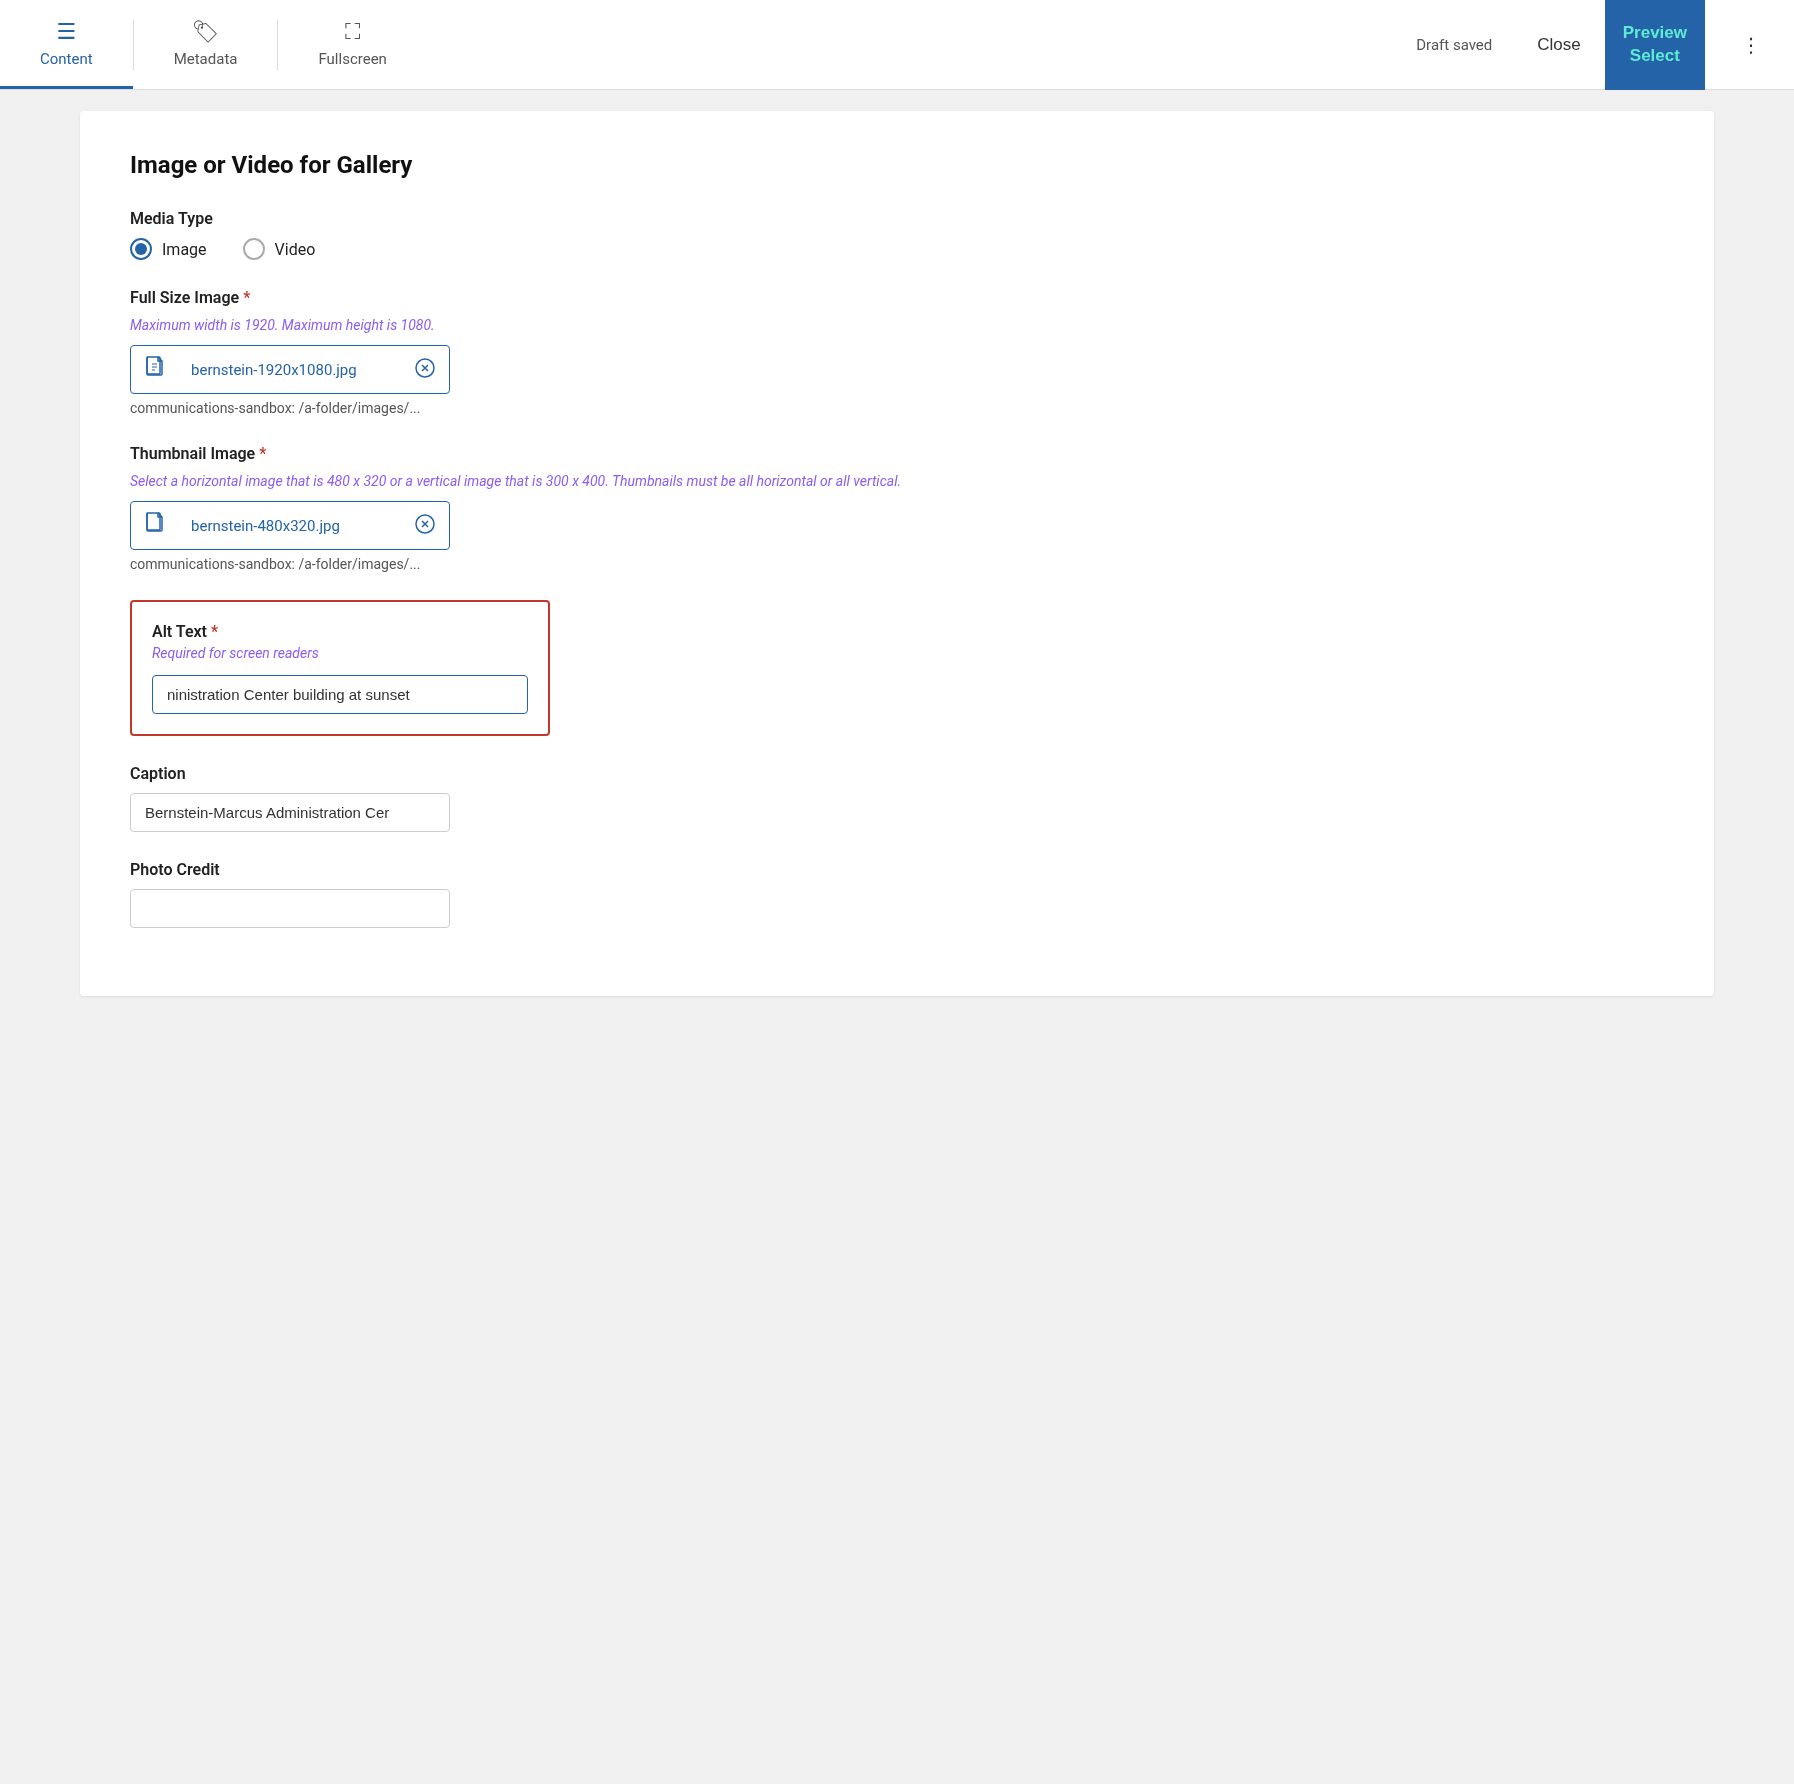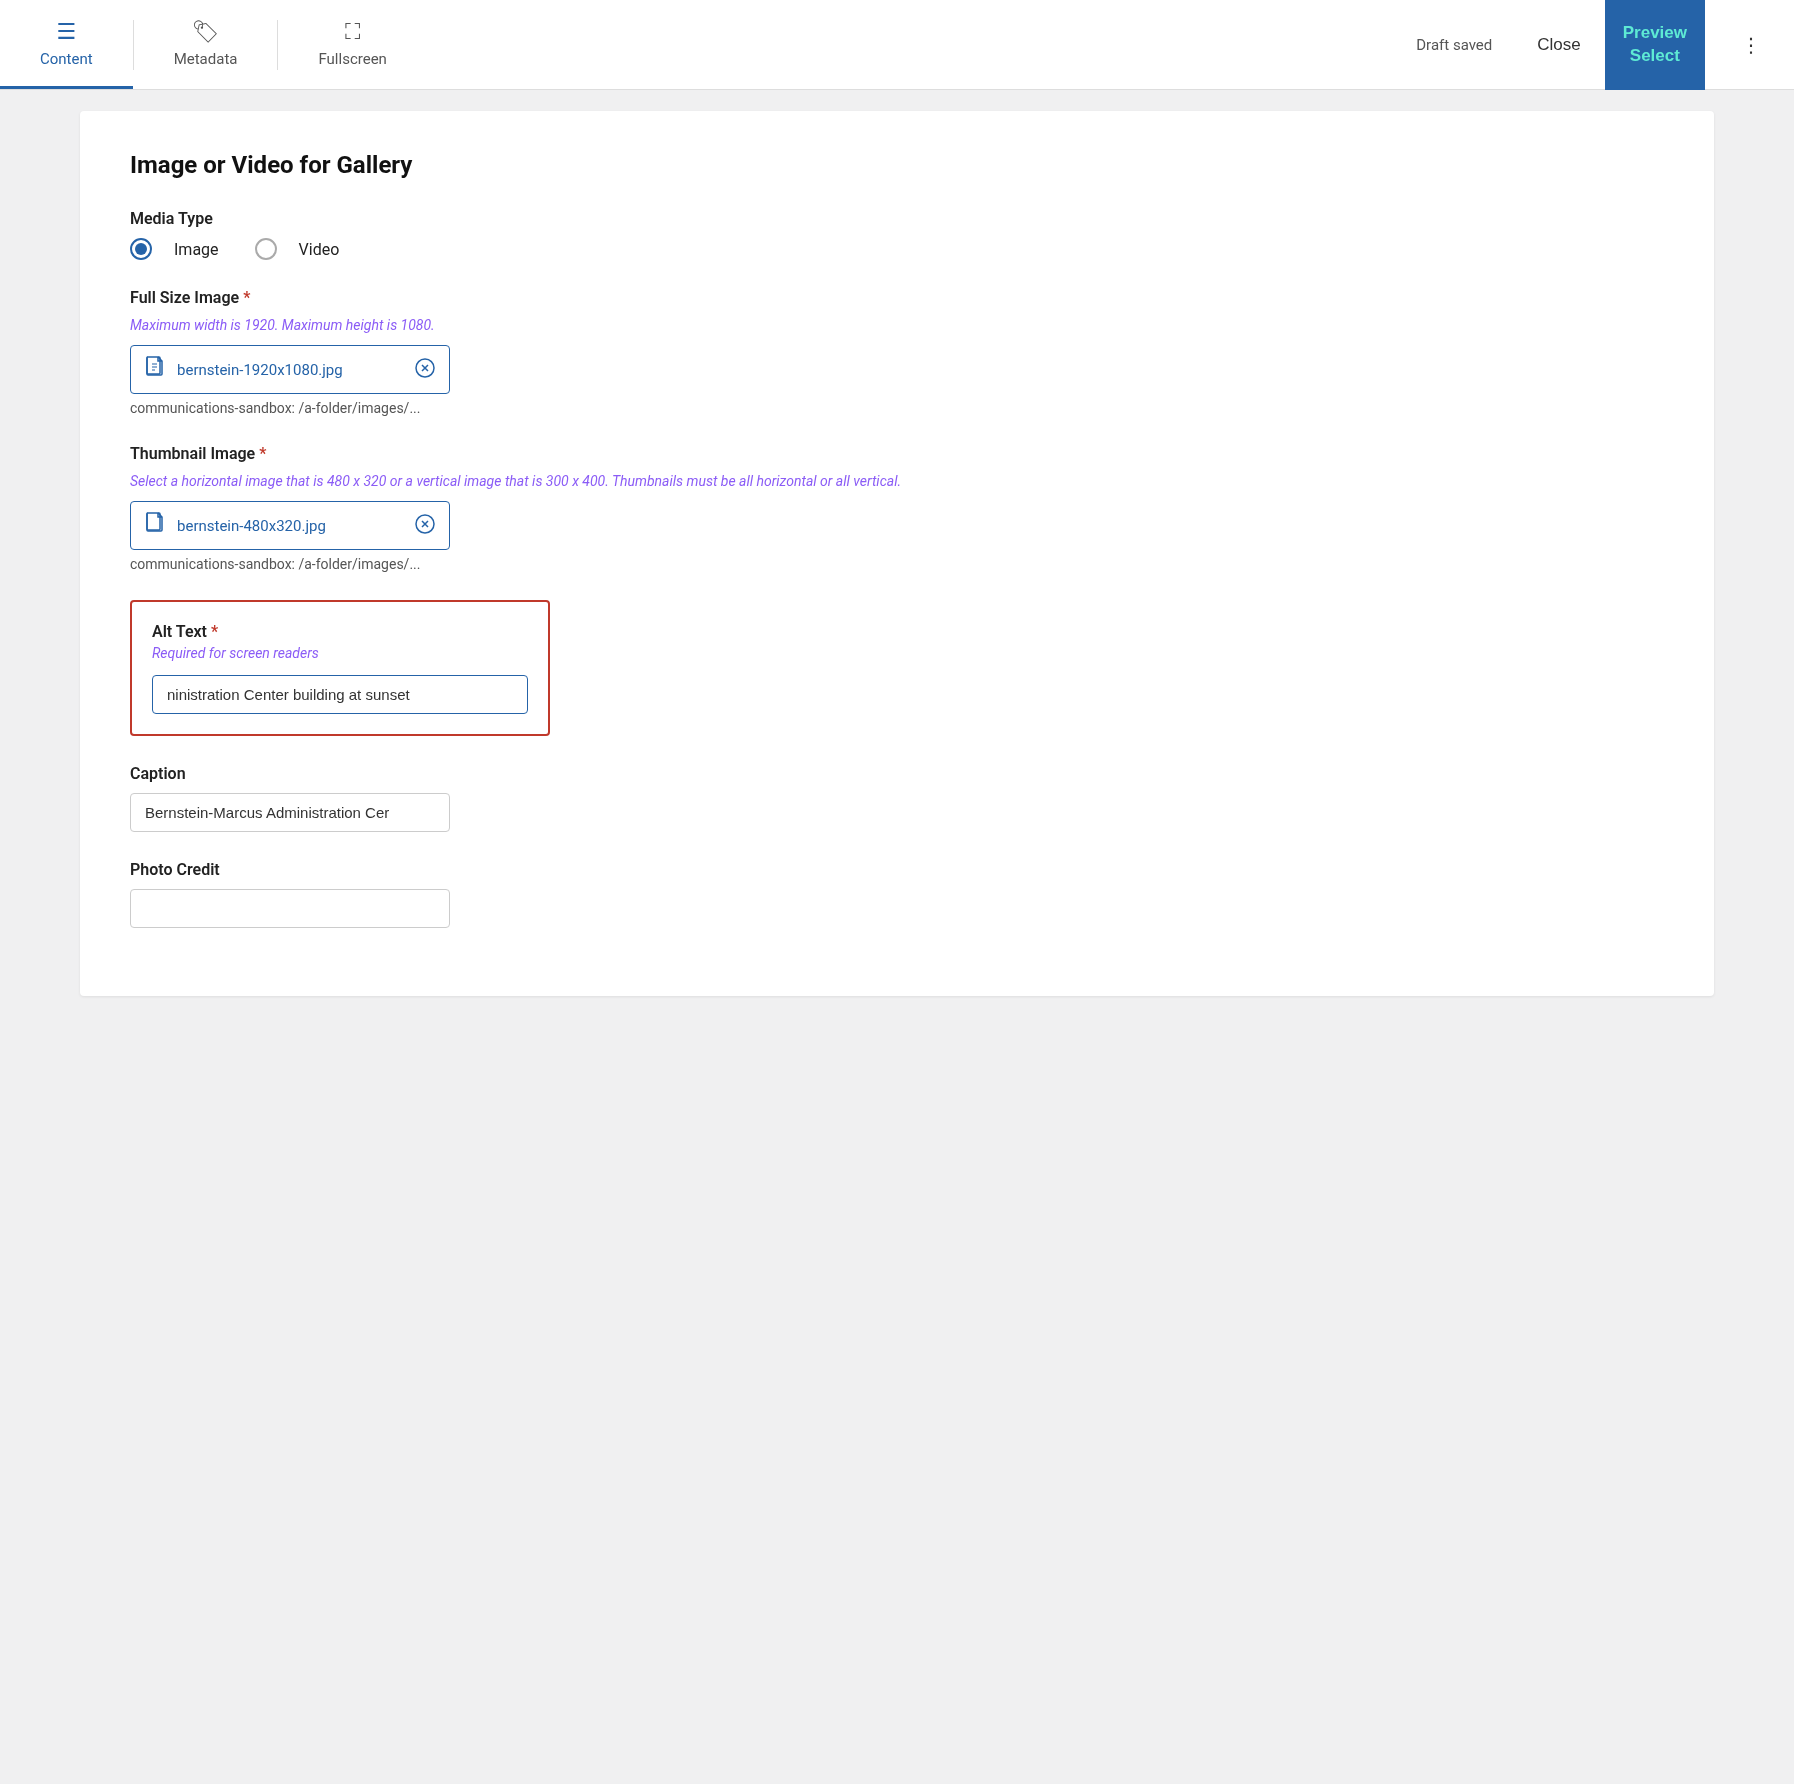--- a/index.html
+++ b/index.html
@@ -148,21 +148,21 @@
     .radio-group {
       display: flex;
       align-items: center;
       gap: 36px;
       margin-top: 10px;
     }
 
     .radio-item {
       display: flex;
       align-items: center;
-      gap: 22px;
+      gap: 10px;
       cursor: pointer;
       font-size: 16px;
       color: #222;
     }
 
     .radio-circle {
       width: 22px;
       height: 22px;
       border-radius: 50%;
       border: 2px solid #aaa;
@@ -186,21 +186,21 @@
 
     
     .file-field {
       display: flex;
       align-items: center;
       border: 1.5px solid #2563a8;
       border-radius: 4px;
       padding: 10px 14px;
       background: #fff;
       width: 320px;
-      gap: 10px;
+      gap: 24px;
     }
 
     .file-icon {
       color: #2563a8;
       font-size: 20px;
       flex-shrink: 0;
     }
 
     .file-name {
       color: #2563a8;

